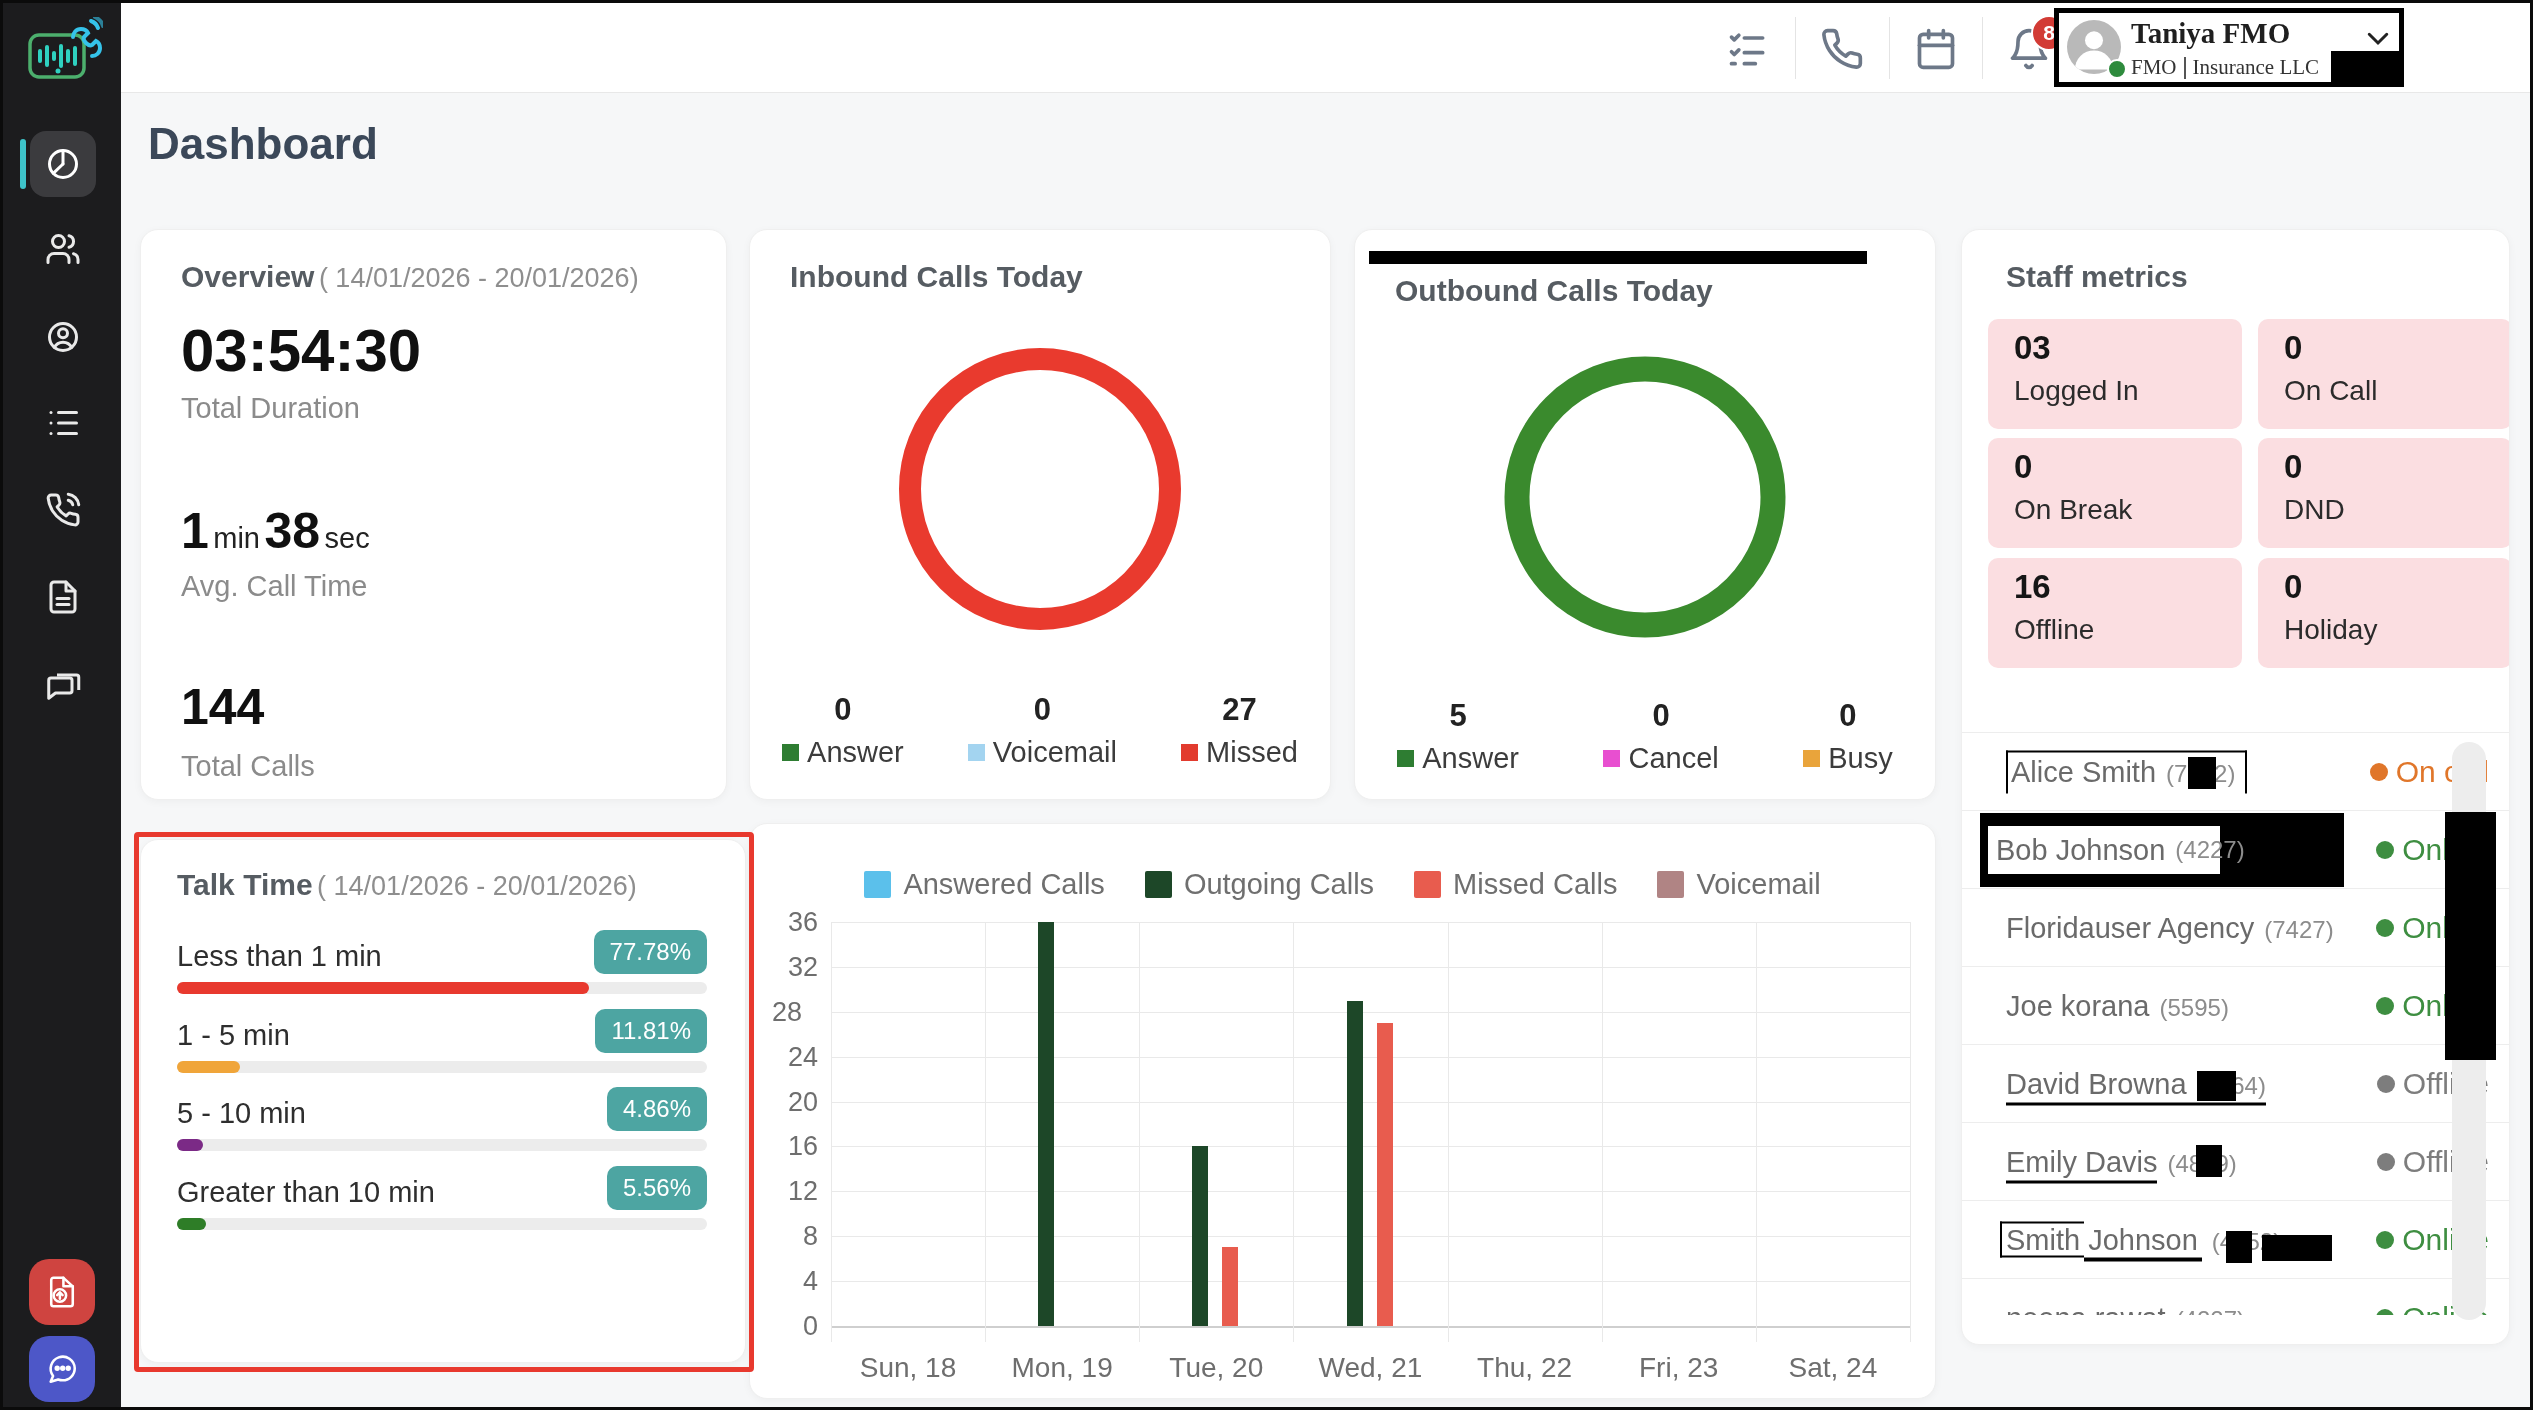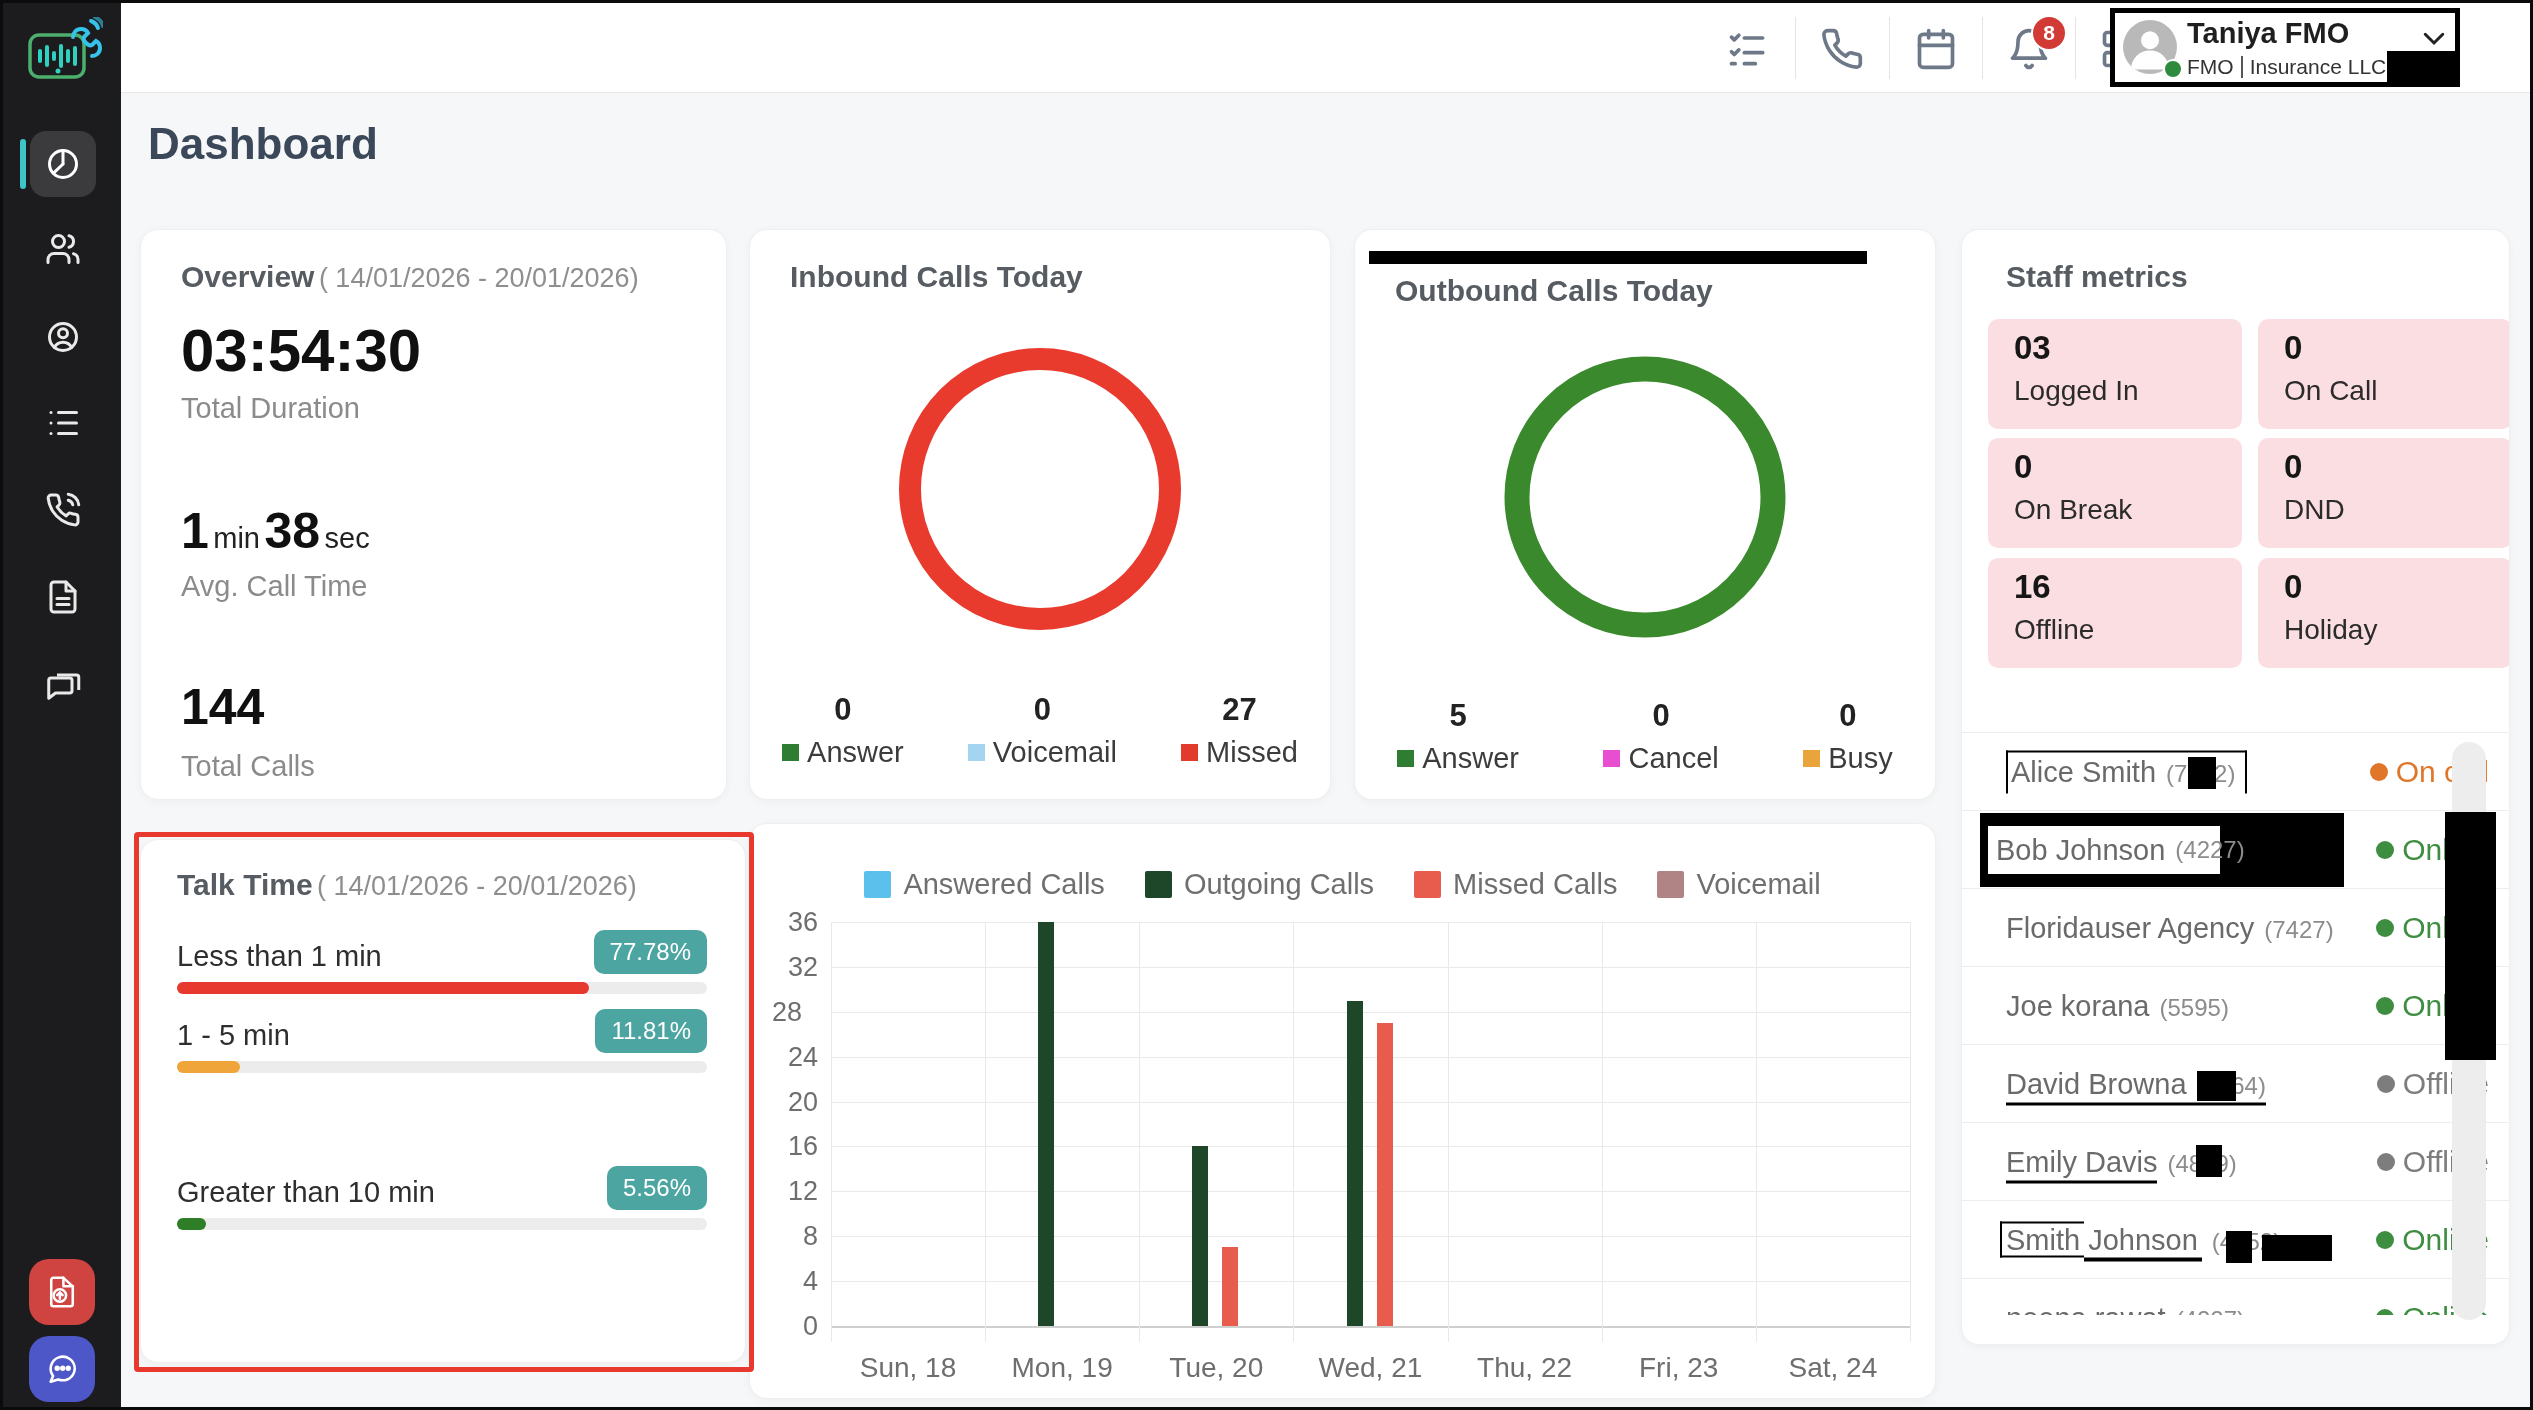--- a/index.html
+++ b/index.html
@@ -22,22 +22,22 @@
 
   
   .header { position:absolute; left:118px; top:0; width:2415px; height:90px; background:#fff;
             border-bottom:1px solid #e8e8e8; z-index:5; }
   .hicon { position:absolute; top:24px; width:44px; height:44px; color:#6d7888; }
   .hicon svg { width:100%; height:100%; }
   .hdiv { position:absolute; top:14px; width:1px; height:62px; background:#e4e4e4; }
   .badge { position:absolute; left:24px; top:-12px; width:36px; height:36px; border-radius:50%;
            background:#d23b35; color:#fff; font-size:21px; font-weight:bold;
            display:flex; align-items:center; justify-content:center; border:2px solid #fff; }
-  .profile { position:absolute; left:1989px; top:5px; width:350px; height:79px; background:#fff;
-             border:5px solid #000; }
+  .profile { position:absolute; left:1933px; top:5px; width:350px; height:79px; background:#fff;
+             border:5px solid #000;font-family:Liberation Serif, serif; }
   .avatar { position:absolute; left:8px; top:7px; width:54px; height:54px; border-radius:50%;
             background:#b9b9b9; overflow:hidden; }
   .presence { position:absolute; left:48px; top:46px; width:20px; height:20px; border-radius:50%;
               background:#2e8b3d; border:2px solid #fff; }
   .p-name { position:absolute; left:72px; top:4px; font-size:29px; font-weight:bold; color:#1f1f1f; }
   .p-sub  { position:absolute; left:72px; top:42px; font-size:21px; color:#333; display:flex; align-items:center; gap:7px;}
   .p-sub .pipe { width:2px; height:22px; background:#555; }
   .p-chev { position:absolute; right:6px; top:10px; width:30px; height:30px; color:#222; }
   .p-redact { position:absolute; left:272px; top:38px; width:68px; height:31px; background:#000; }
 
@@ -467,20 +467,27 @@
       <div class="tt-badge" style="background: rgb(77, 165, 162);">77.78%</div>
       <div class="tt-track">
           <div class="tt-fill" style="width: 412.234px; background: rgb(232, 57, 46);"></div>
         </div>
     </div>
     <div class="tt-row" style="top:179px;">
       <div class="tt-label">1 - 5 min</div>
       <div class="tt-badge" style="background: rgb(77, 165, 162);">11.81%</div>
       <div class="tt-track">
           <div class="tt-fill" style="width: 62.593px; background: rgb(240, 165, 58);"></div>
+        </div>
+    </div>
+    <div class="tt-row" style="top:257px;">
+      <div class="tt-label">5 - 10 min</div>
+      <div class="tt-badge" style="background: rgb(77, 165, 162);">4.86%</div>
+      <div class="tt-track">
+          <div class="tt-fill" style="width: 25.758px; background: rgb(123, 42, 134);"></div>
         </div>
     </div>
     <div class="tt-row" style="top:336px;">
       <div class="tt-label">Greater than 10 min</div>
       <div class="tt-badge" style="background: rgb(77, 165, 162);">5.56%</div>
       <div class="tt-track">
           <div class="tt-fill" style="width: 29.468px; background: rgb(46, 125, 39);"></div>
         </div>
     </div>
   </div>

